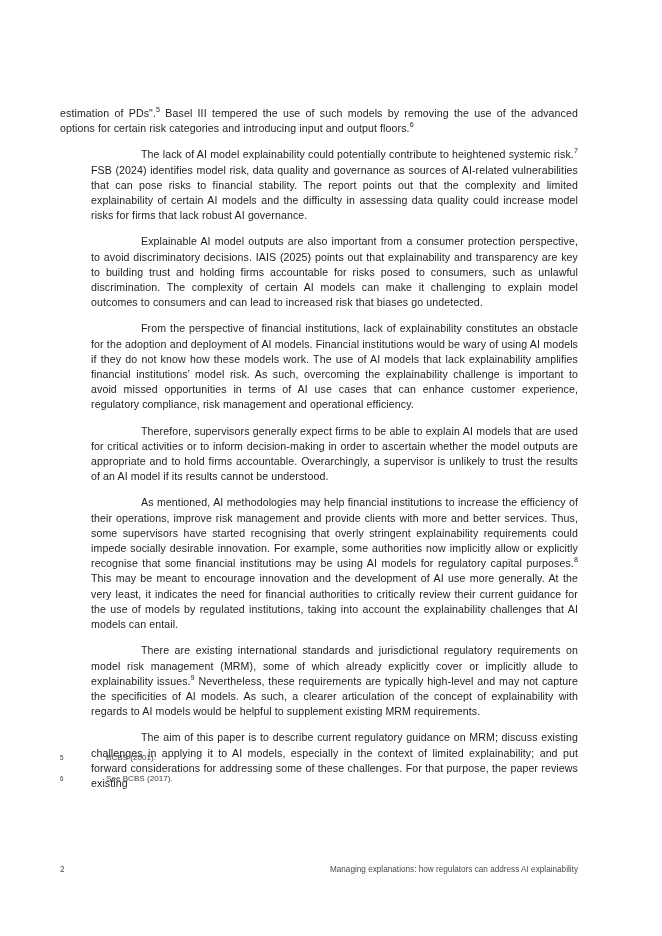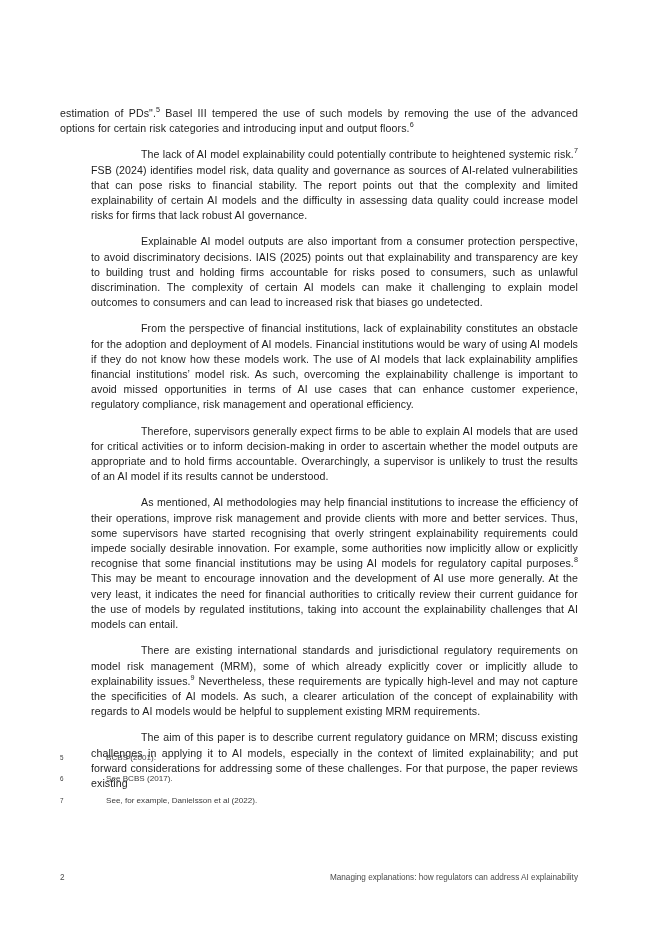--- a/index.html
+++ b/index.html
@@ -80,21 +80,20 @@
     justify-content: space-between;
     align-items: baseline;
     font-size: 8.2px;
     color: #4a4a4a;
   }
   .footer .page-num {
     text-align: left;
   }
   .footer .doc-title {
     text-align: right;
-    margin-top: 8px;
   }
 </style>
 </head>
 <body>
 
 <div class="page">
 
   <div class="content">
     <p class="body-par">
       <span>estimation of PDs".</span><sup>5</sup><span> Basel III tempered the use of such models by removing the use of the advanced options for certain risk categories and introducing input and output floors.</span><sup>6</sup>
@@ -123,24 +122,20 @@
 
   <div class="footnotes">
     <div class="footnote">
       <span class="fn-num">5</span>
       <span class="fn-text">BCBS (2001).</span>
     </div>
     <div class="footnote">
       <span class="fn-num">6</span>
       <span class="fn-text">See BCBS (2017).</span>
     </div>
-    <div class="footnote">
-      <span class="fn-num">7</span>
-      <span class="fn-text">See, for example, Danielsson et al (2022).</span>
-    </div>
   </div>
 
   <div class="footer">
     <span class="page-num">2</span>
     <span class="doc-title">Managing explanations: how regulators can address AI explainability</span>
   </div>
 
 </div>
 
 </body></html>

